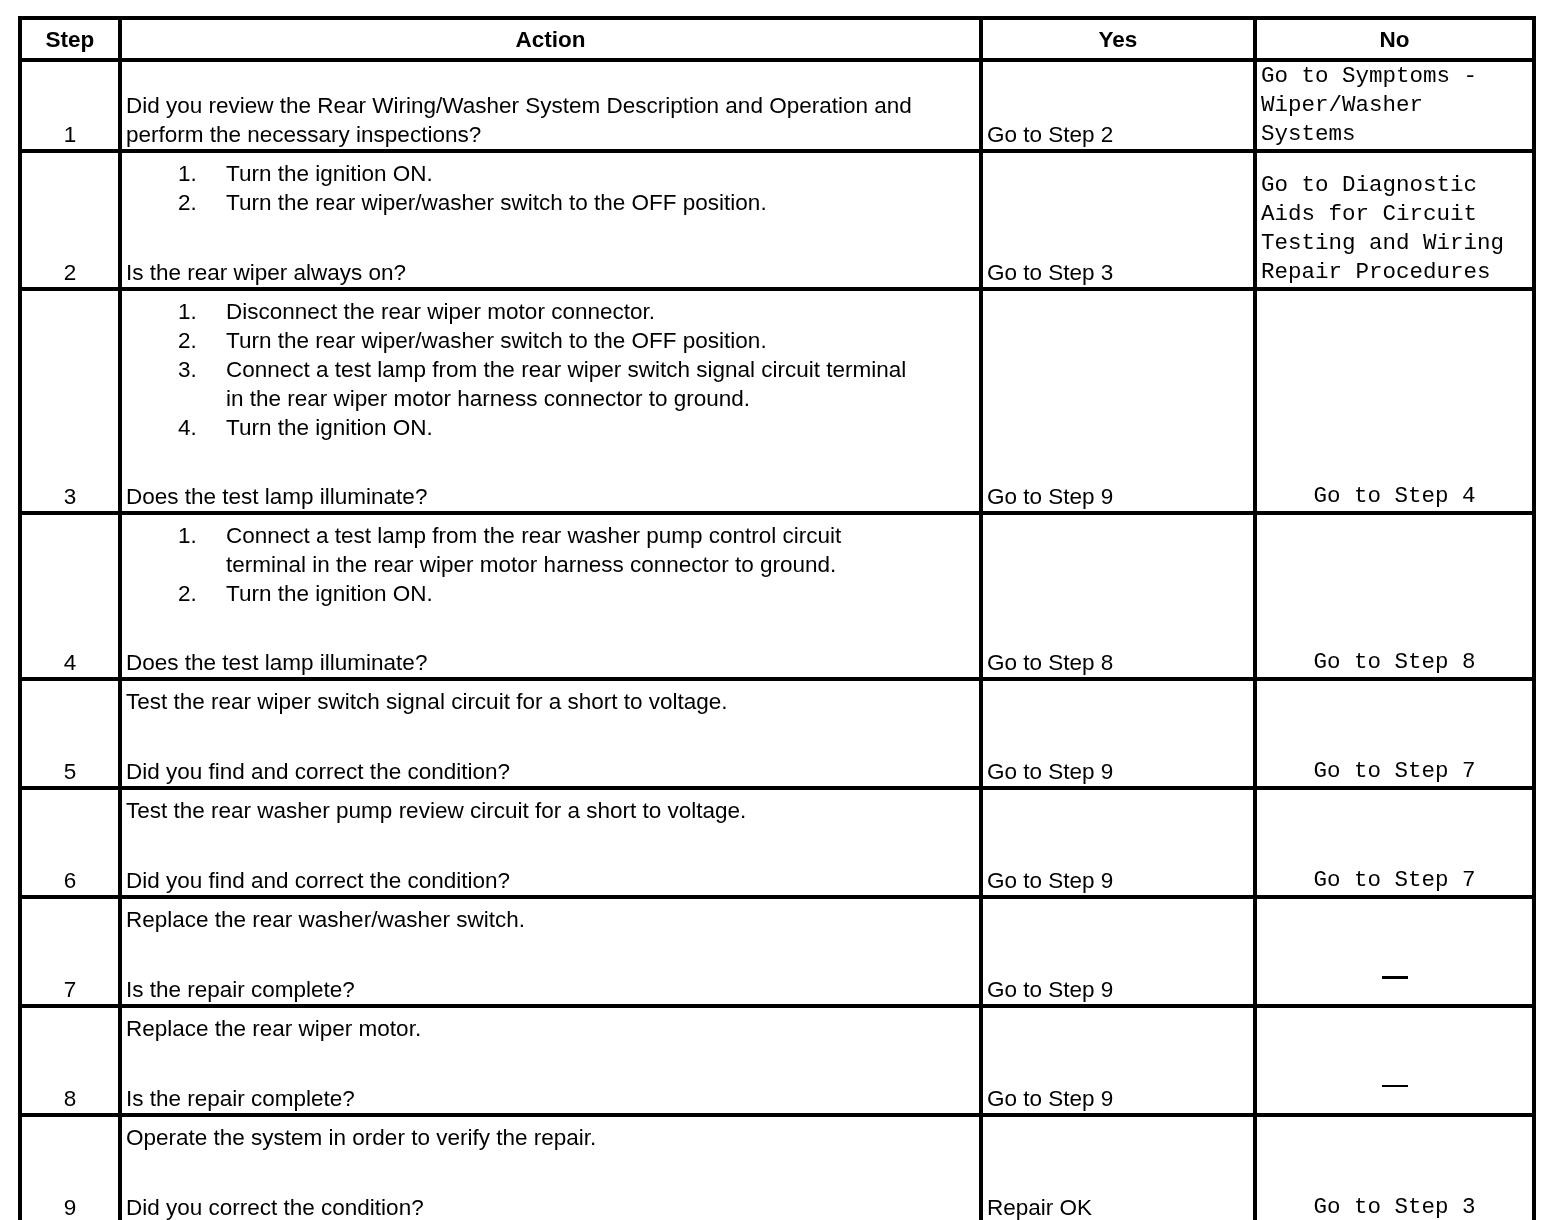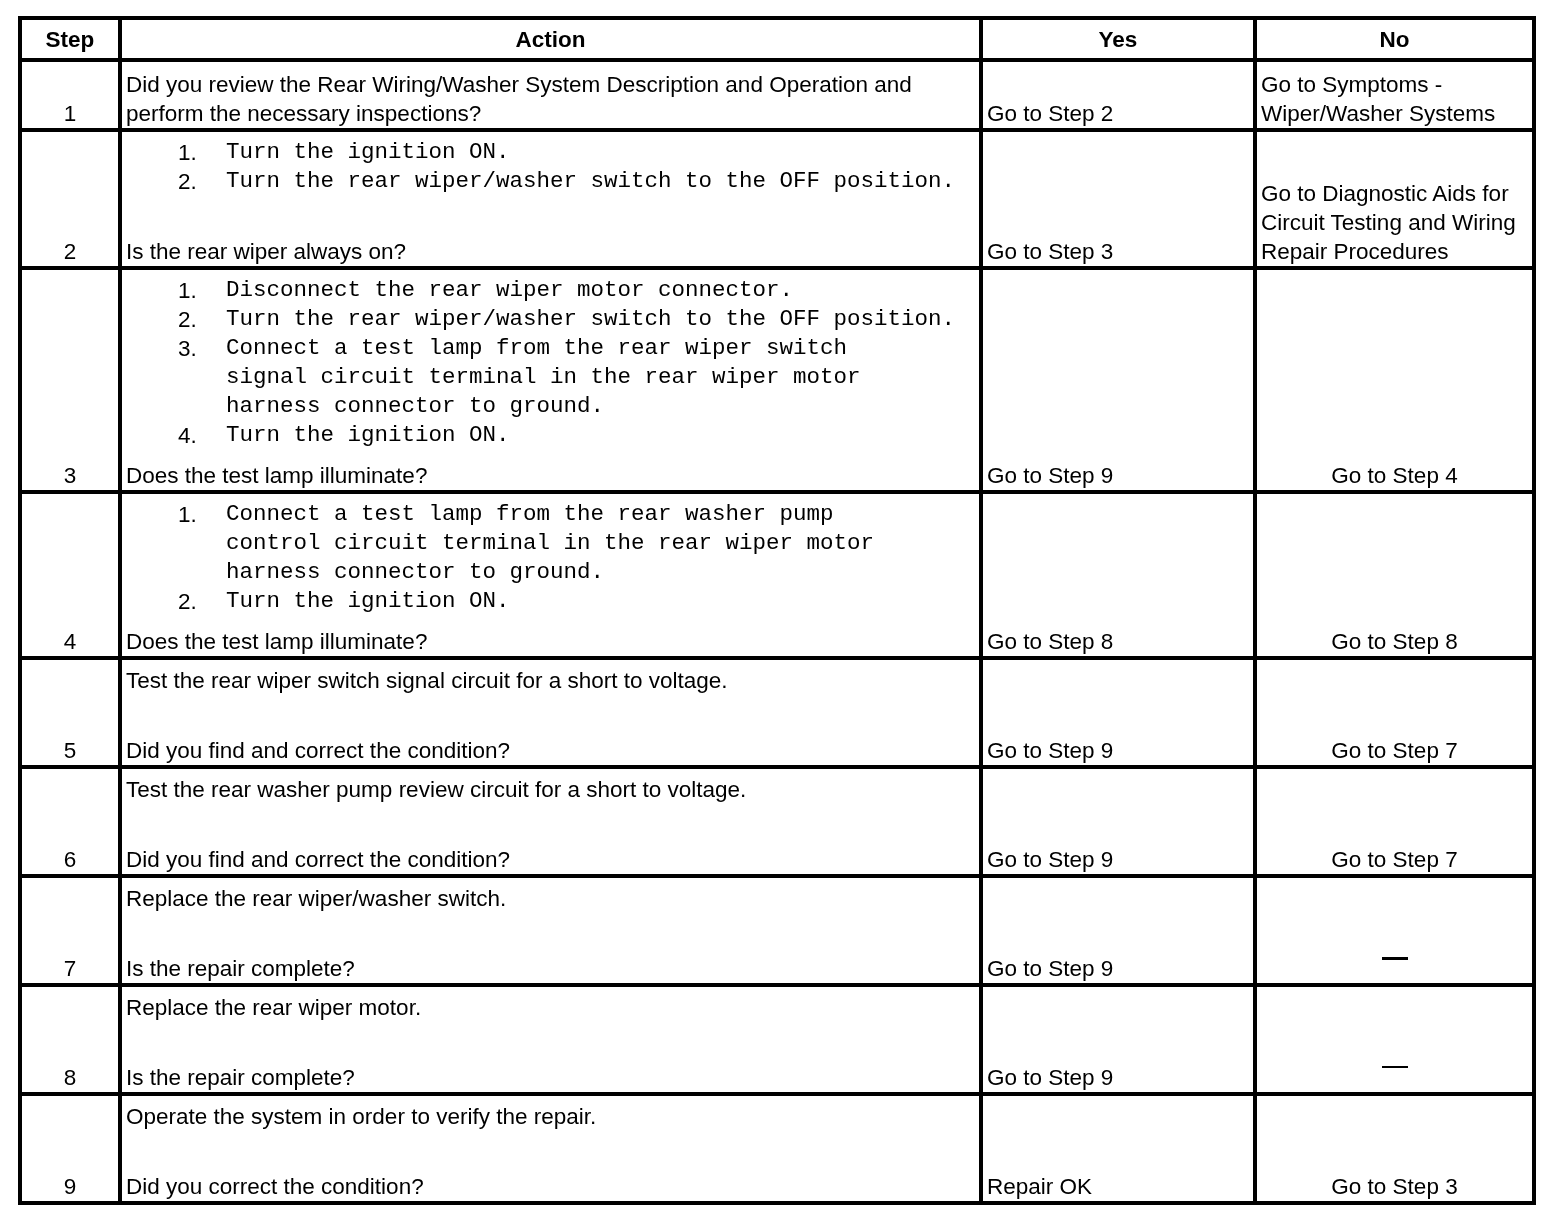--- a/index.html
+++ b/index.html
@@ -13,28 +13,28 @@
   table.diag th, table.diag td {
     border: 4px solid #000; padding: 0 4px; vertical-align: bottom;
   }
   table.diag th { font-weight: bold; text-align: center; height: 38px; vertical-align: middle; padding: 0; }
   col.c-step { width: 100px; }
   col.c-action { width: 861px; }
   col.c-yes { width: 274px; }
   col.c-no { width: 279px; }
   td.step { text-align: center; vertical-align: middle; }
   td.yes { text-align: left; padding-bottom: 2px; }
-  td.no { text-align: center; padding-bottom: 2px; }
+  td.no { text-align: center; padding-bottom: 2px; font-family: Liberation Mono, monospace; }
   td.no.left { text-align: left; vertical-align: bottom; }
   td.action { padding-bottom: 2px; }
   .action-block { display: flex; flex-direction: column; justify-content: space-between; }
   ol.steps { list-style: none; margin: 0; padding: 0; }
   ol.steps li { display: flex; }
   ol.steps li .num { width: 100px; flex: none; text-align: left; padding-left: 52px; box-sizing: border-box; }
-  ol.steps li .txt { flex: 1; font-family: Liberation Mono, monospace; }
+  ol.steps li .txt { flex: 1; }
   .dash { display: inline-block; width: 26px; height: 3px; background: #000; vertical-align: middle; }
 </style>
 </head>
 <body>
 
 <table class="diag">
   <colgroup>
     <col class="c-step">
       <col class="c-action">
       <col class="c-yes">
@@ -151,21 +151,21 @@
         </div>
       </td>
       <td class="yes">Go to Step 9</td>
       <td class="no">Go to Step 7</td>
     </tr>
 
     <tr style="height:109px">
       <td class="step">7</td>
       <td class="action">
         <div class="action-block" style="height:99px">
-          <div>Replace the rear wiper/washer switch.</div>
+          <div>Replace the rear washer/washer switch.</div>
           <div>Is the repair complete?</div>
         </div>
       </td>
       <td class="yes">Go to Step 9</td>
       <td class="no" style="padding-bottom:12px"><span class="dash"></span></td>
     </tr>
 
     <tr style="height:109px">
       <td class="step">8</td>
       <td class="action">

